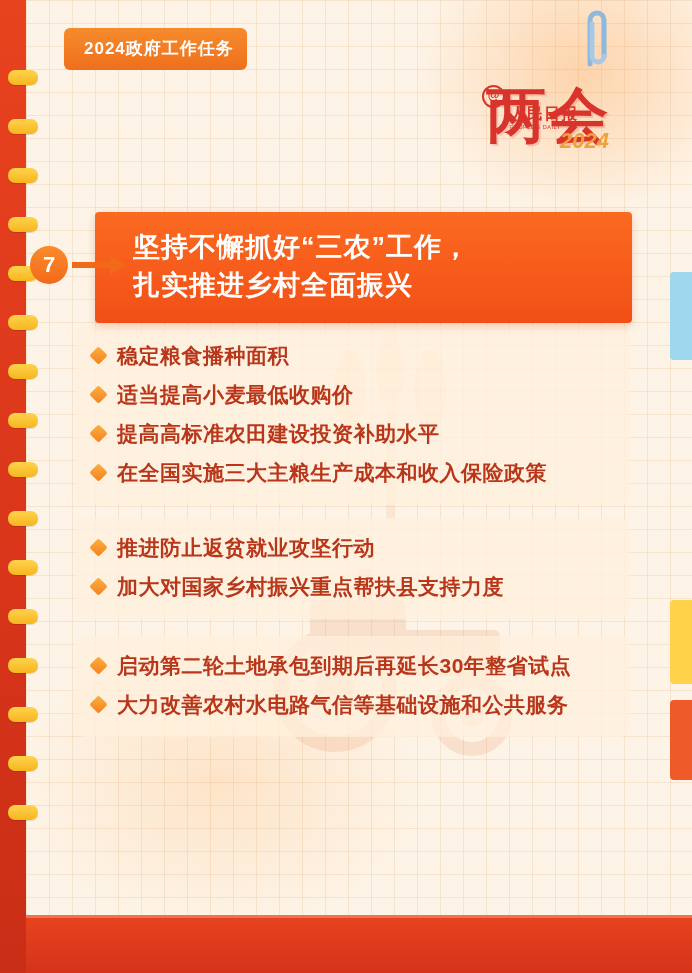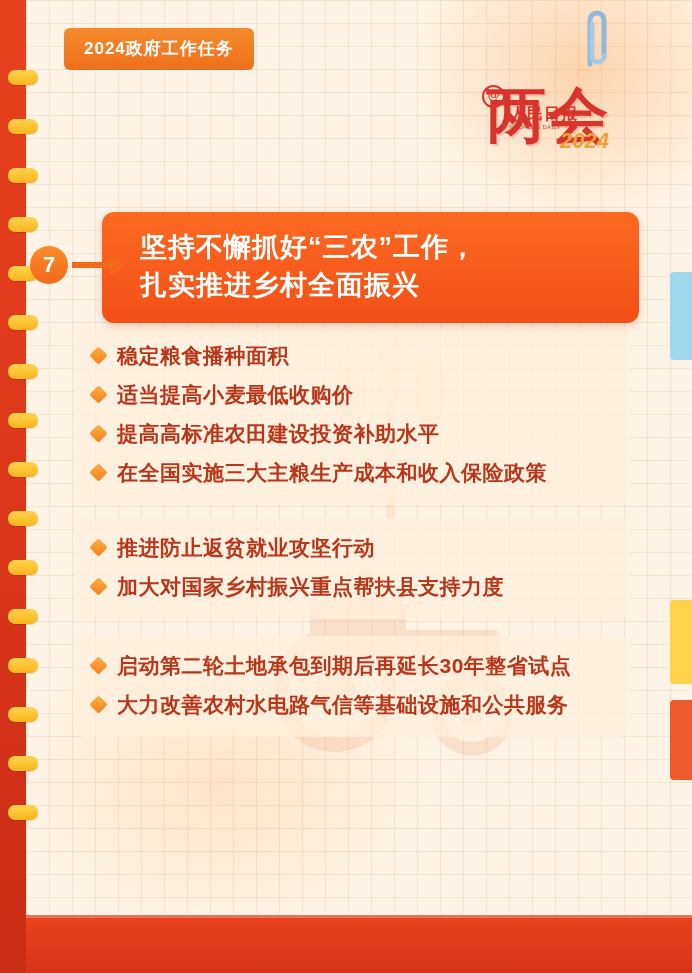--- a/index.html
+++ b/index.html
@@ -109,21 +109,21 @@
   }
   
   .badge {
     position: absolute;
     left: 64px; top: 28px;
     background: linear-gradient(180deg,#f68b2c 0%, #ef6f1c 100%);
     color: #ffffff;
     font-size: 17px;
     font-weight: bold;
     letter-spacing: 1px;
-    padding: 9px 20px 10px 20px;
+    padding: 9px 13px 10px 20px;
     border-radius: 6px;
     z-index: 10;
     white-space: nowrap;
   }
   
   .pd-logo {
     position: absolute;
     left: 482px; top: 62px;
     z-index: 10;
     display: flex;
@@ -181,24 +181,24 @@
     position: absolute;
     left: 240px; top: 330px;
     width: 330px; height: 470px;
     z-index: 2;
     opacity: 0.16;
   }
 
   
   .title-card {
     position: absolute;
-    left: 102px; top: 212px;
+    left: 95px; top: 212px;
     width: 537px;
     background: linear-gradient(180deg,#fb6a21 0%, #f24f16 100%);
-    border-radius: 12px;
+    border-radius: 4px;
     padding: 16px 22px 18px 38px;
     box-sizing: border-box;
     color: #ffffff;
     z-index: 10;
     box-shadow: 0 3px 8px rgba(200,70,20,0.25);
   }
   .title-line {
     font-size: 27px;
     font-weight: bold;
     line-height: 1.42;

